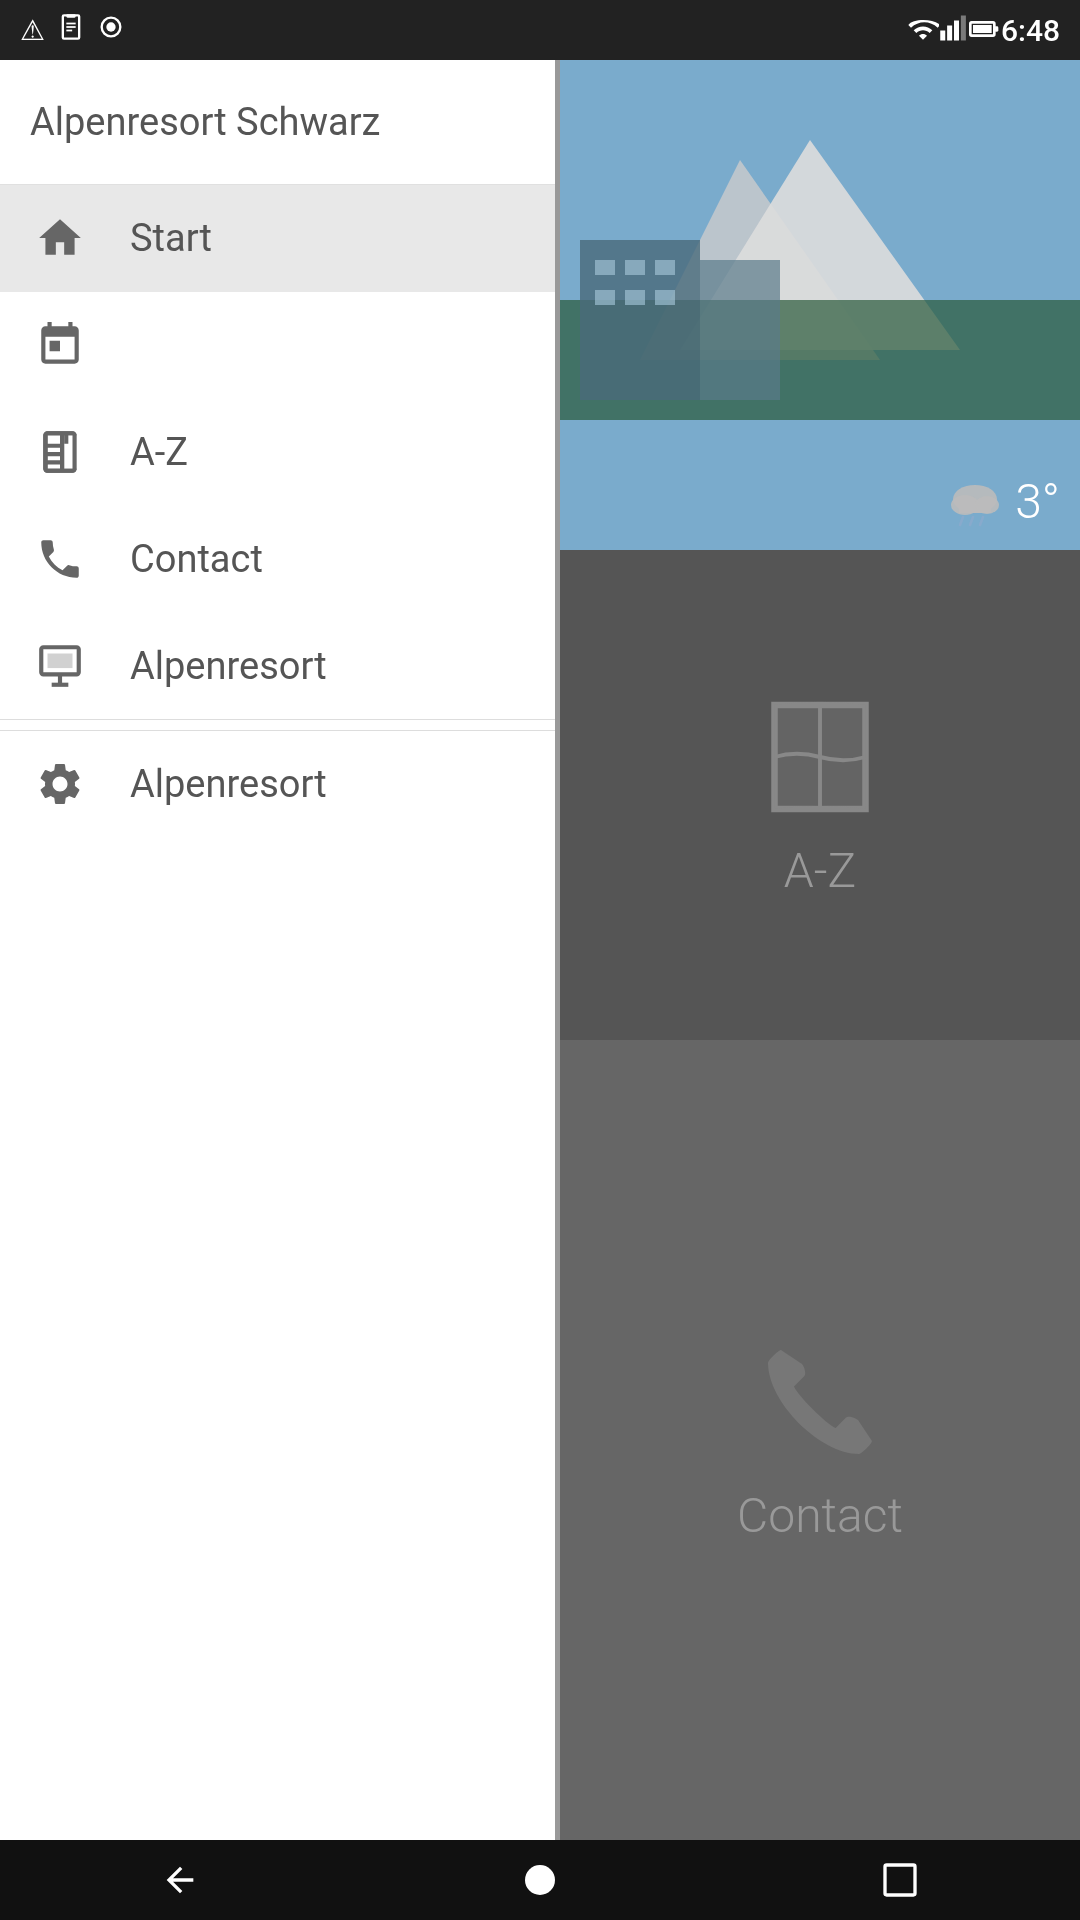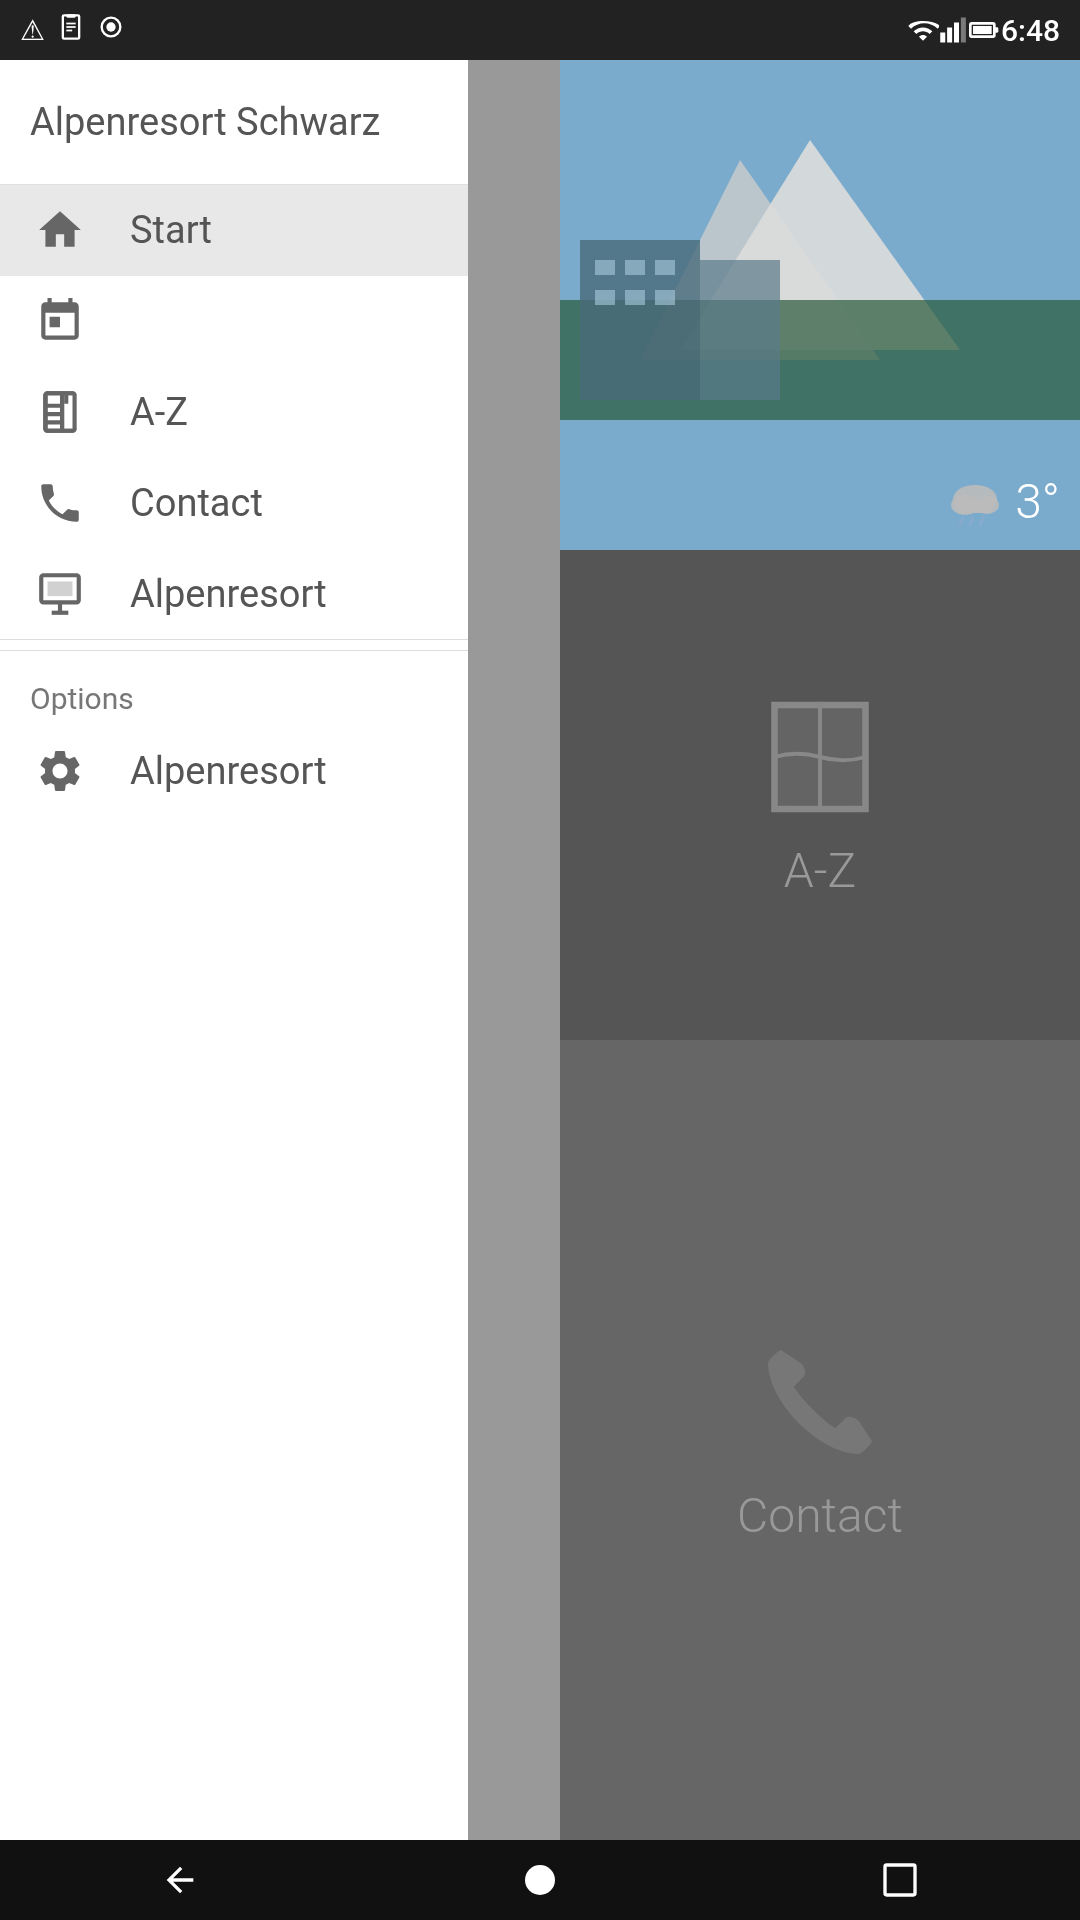--- a/index.html
+++ b/index.html
@@ -26,21 +26,21 @@
       padding: 0 20px;
       z-index: 100;
     }
     .status-bar-left {
       display: flex;
       align-items: center;
       gap: 12px;
     }
     .status-bar-right {
       display: flex;
-      align-items: center;
+      align-items: flex-start;
     }
     .status-time {
       color: white;
       font-size: 30px;
       font-weight: 500;
     }
 
     
     .bg-content {
       position: absolute;
@@ -112,21 +112,21 @@
       color: #999;
       font-size: 48px;
       font-weight: 300;
     }
 
     
     .drawer {
       position: absolute;
       top: 60px;
       left: 0;
-      width: 468px;
+      width: 555px;
       bottom: 80px;
       background: #fff;
       z-index: 50;
       display: flex;
       flex-direction: column;
     }
 
     
     .app-title {
       padding: 40px 30px 40px 30px;
@@ -138,21 +138,21 @@
 
     
     .menu-list {
       flex: 1;
       overflow: hidden;
     }
 
     .menu-item {
       display: flex;
       align-items: center;
-      padding: 20px 30px;
+      padding: 28px 30px;
       gap: 40px;
       cursor: pointer;
       border-bottom: 1px solid transparent;
     }
     .menu-item.active {
       background: #e8e8e8;
     }
     .menu-item-icon {
       width: 60px;
       display: flex;
@@ -374,21 +374,20 @@
           <rect x="3" y="3" width="18" height="13" rx="1" fill="none" stroke="#666" stroke-width="2"></rect>
           <line x1="12" y1="16" x2="12" y2="21" stroke="#666" stroke-width="2"></line>
           <line x1="8" y1="21" x2="16" y2="21" stroke="#666" stroke-width="2"></line>
           <rect x="6" y="6" width="12" height="7" fill="#666" opacity="0.3"></rect>
         </svg>
       </div>
       <span class="menu-item-label">Alpenresort</span>
     </div>
 
     <div class="section-separator"></div>
-    <div class="section-header">Options</div>
 
     <div class="menu-item">
       <div class="menu-item-icon">
         <svg viewBox="0 0 24 24" class="icon-svg">
           <path d="M19.14 12.94c.04-.3.06-.61.06-.94 0-.32-.02-.64-.07-.94l2.03-1.58c.18-.14.23-.41.12-.61l-1.92-3.32c-.12-.22-.37-.29-.59-.22l-2.39.96c-.5-.38-1.03-.7-1.62-.94l-.36-2.54c-.04-.24-.24-.41-.48-.41h-3.84c-.24 0-.43.17-.47.41l-.36 2.54c-.59.24-1.13.57-1.62.94l-2.39-.96c-.22-.08-.47 0-.59.22L2.74 8.87c-.12.21-.08.47.12.61l2.03 1.58c-.05.3-.09.63-.09.94s.02.64.07.94l-2.03 1.58c-.18.14-.23.41-.12.61l1.92 3.32c.12.22.37.29.59.22l2.39-.96c.5.38 1.03.7 1.62.94l.36 2.54c.05.24.24.41.48.41h3.84c.24 0 .44-.17.47-.41l.36-2.54c.59-.24 1.13-.56 1.62-.94l2.39.96c.22.08.47 0 .59-.22l1.92-3.32c.12-.22.07-.47-.12-.61l-2.01-1.58zM12 15.6c-1.98 0-3.6-1.62-3.6-3.6s1.62-3.6 3.6-3.6 3.6 1.62 3.6 3.6-1.62 3.6-3.6 3.6z"></path>
         </svg>
       </div>
       <span class="menu-item-label">Alpenresort</span>
     </div>
 

